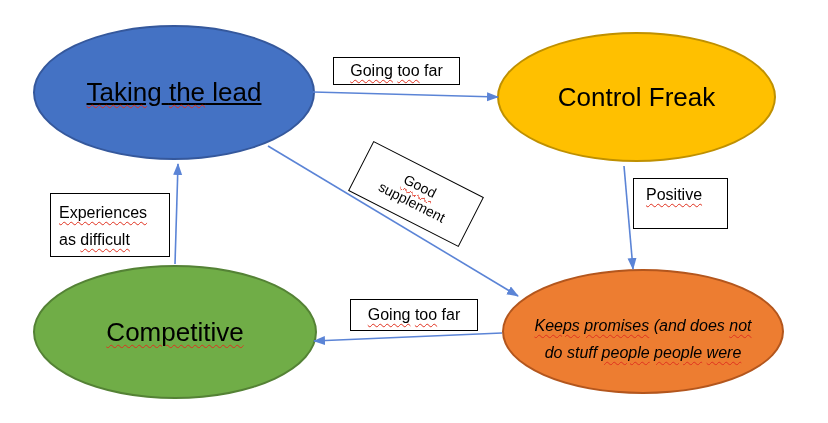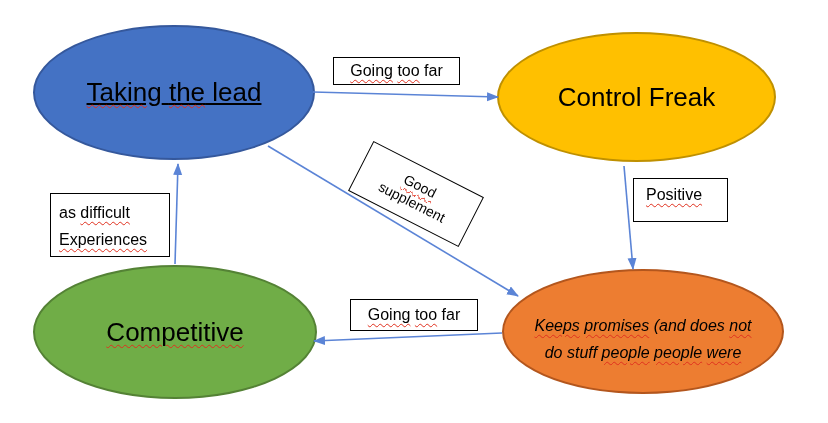--- a/index.html
+++ b/index.html
@@ -23,21 +23,21 @@
   
   .elabel {
     position:absolute; background:#ffffff; border:1.5px solid #000000;
     box-sizing:border-box; font-size:16px; z-index:3;
   }
   .center-label { display:flex; flex-direction:column; align-items:center; justify-content:center; text-align:center; }
   #label-going-top    { left:333px; top:57px;  width:127px; height:28px; }
   #label-good         { left:354px; top:166px; width:124px; height:56px;
                         transform:rotate(27deg); font-size:14px; line-height:18px; }
   #label-experiences  { left:50px;  top:193px; width:120px; height:64px; padding:5px 0 0 8px;  line-height:27px; }
-  #label-positive     { left:633px; top:178px; width:95px;  height:44px; padding:3px 0 0 12px; line-height:26px; }
+  #label-positive     { left:633px; top:178px; width:95px;  height:51px; padding:3px 0 0 12px; line-height:26px; }
   #label-going-bottom { left:350px; top:299px; width:128px; height:32px; }
   
   .squiggle {
     text-decoration-line:underline; text-decoration-style:wavy;
     text-decoration-color:#e0301e; text-decoration-thickness:1px;
     text-underline-offset:3px;
   }
   .tline { white-space:pre; }
 </style>
 </head>
@@ -78,22 +78,22 @@
   <div class="elabel center-label" id="label-going-top">
       <div class="tline"><span class="squiggle">Going</span><span> </span><span class="squiggle">too</span><span> far</span></div>
     </div>
 
   <div class="elabel center-label" id="label-good">
       <div class="tline"><span class="squiggle">Good</span></div>
       <div class="tline"><span>supplement</span></div>
     </div>
 
   <div class="elabel" id="label-experiences">
+      <div class="tline"><span class="squiggle">Experiences</span></div>
       <div class="tline"><span>as </span><span class="squiggle">difficult</span></div>
-      <div class="tline"><span class="squiggle">Experiences</span></div>
     </div>
 
   <div class="elabel" id="label-positive">
       <div class="tline"><span class="squiggle">Positive</span></div>
     </div>
 
   <div class="elabel center-label" id="label-going-bottom">
       <div class="tline"><span class="squiggle">Going</span><span> </span><span class="squiggle">too</span><span> far</span></div>
     </div>
 </div>

